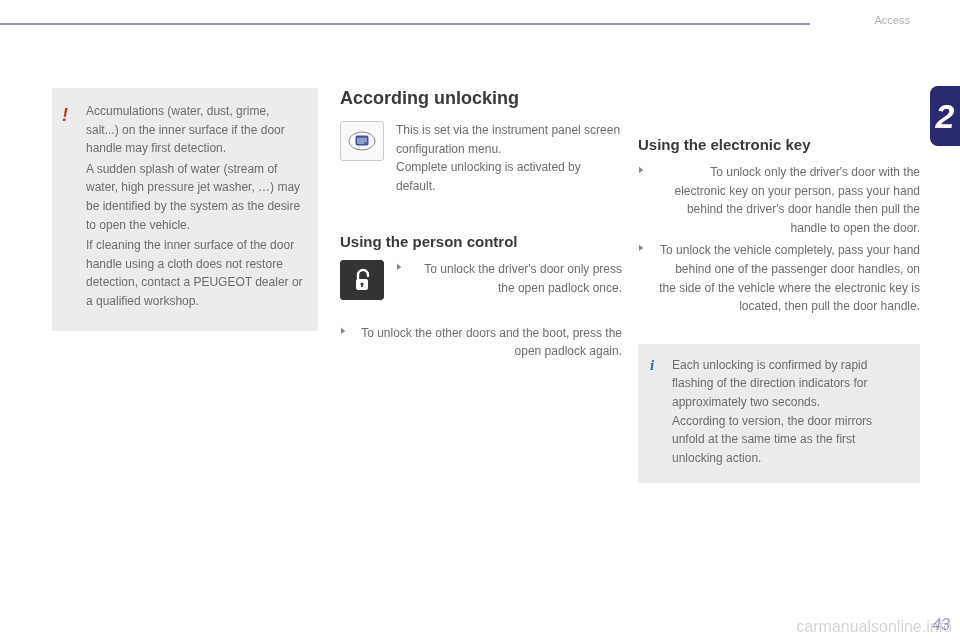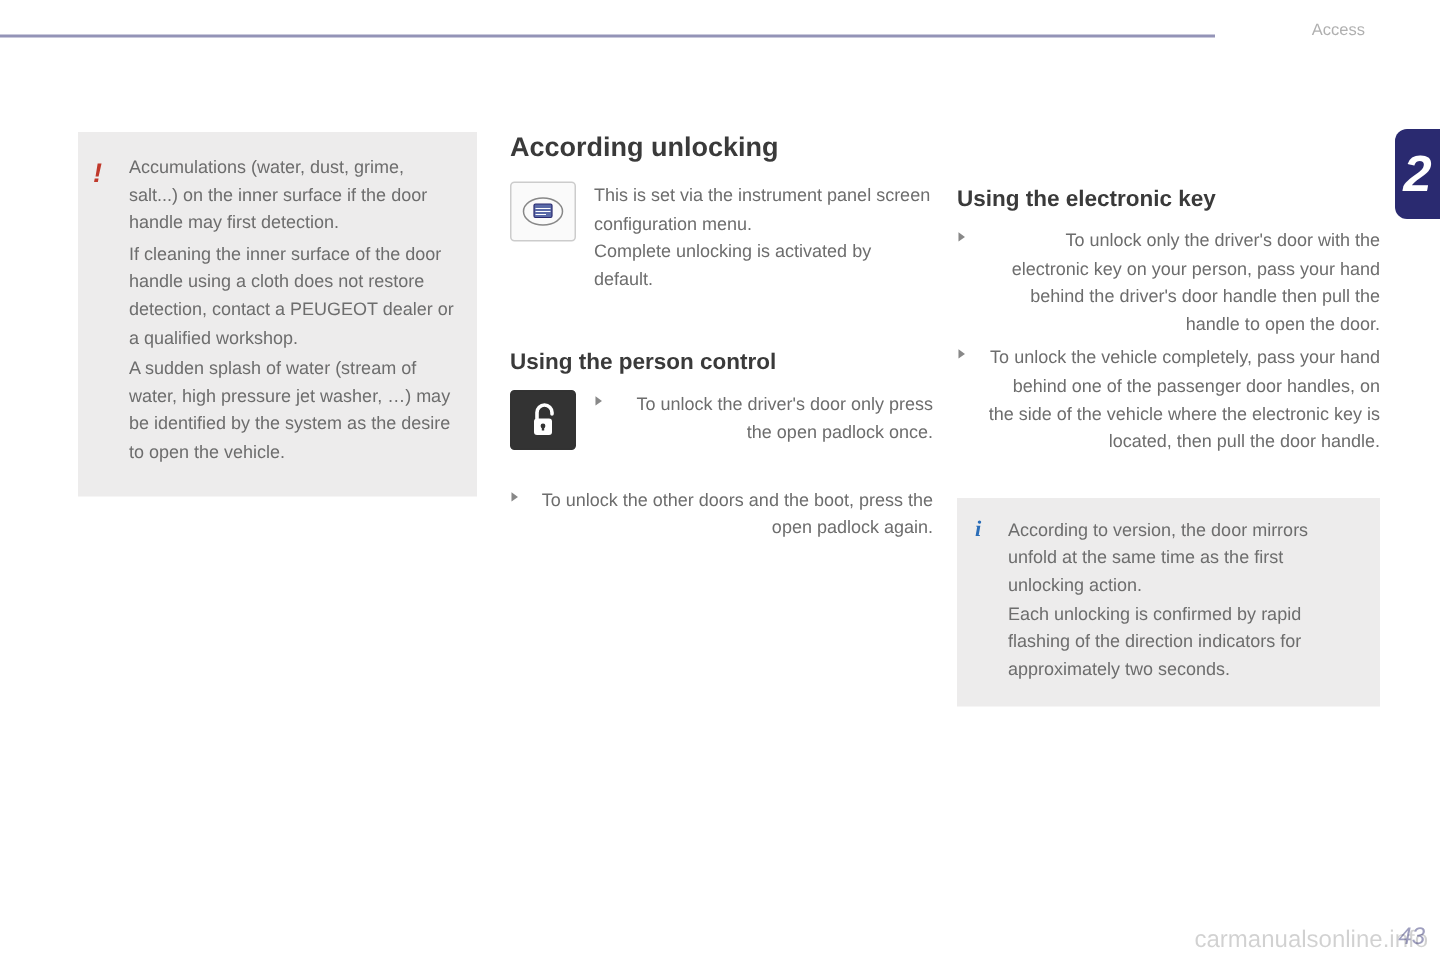--- a/index.html
+++ b/index.html
@@ -19,21 +19,21 @@
 
   .warning-box { background: #edecec; padding: 14px 14px 18px 34px; position: relative; font-size: 12px; line-height: 1.55; color: #6d6d6d; }
   .warning-box .mark { position: absolute; left: 10px; top: 14px; width: 16px; font-size: 18px; font-weight: bold; font-style: italic; color: #c0392b; }
   .warning-box p { margin-bottom: 2px; }
 
   .info-box { background: #edecec; padding: 12px 14px 16px 34px; position: relative; font-size: 12px; line-height: 1.55; color: #6d6d6d; margin-top: 28px; }
   .info-box .mark { position: absolute; left: 12px; top: 10px; color: #2a6db8; font-style: italic; font-weight: bold; font-size: 15px; font-family: Georgia, serif; }
 
   h1 { font-size: 18px; font-weight: bold; color: #3a3a3a; margin-bottom: 12px; }
   h2 { font-size: 15px; font-weight: bold; color: #3a3a3a; margin-bottom: 10px; margin-top: 18px; }
-  .col3 h2 { margin-top: 4px; }
+  .col3 h2 { margin-top: 16px; }
 
   .icon-row { display: flex; gap: 12px; margin-bottom: 6px; }
   .icon-row .txt { font-size: 12px; line-height: 1.55; color: #6d6d6d; flex: 1; }
 
   .icon-box { width: 44px; height: 40px; flex: 0 0 44px; border: 1px solid #ccc; border-radius: 3px; display: flex; align-items: center; justify-content: center; background: #fafafa; }
   .icon-box svg { display: block; }
   .icon-box.dark { background: #333; border-color: #333; }
 
   ul.bullets { list-style: none; font-size: 12px; color: #6d6d6d; line-height: 1.55; }
   ul.bullets li { position: relative; padding-left: 18px; margin-bottom: 4px; text-align: right; }
@@ -50,22 +50,22 @@
   <div class="header-label">Access</div>
 
   <div class="side-tab">
     <span>2</span>
   </div>
 
   <div class="col col1">
     <div class="warning-box">
       <div class="mark">!</div>
       <p>Accumulations (water, dust, grime, salt...) on the inner surface if the door handle may first detection.</p>
+      <p>A sudden splash of water (stream of water, high pressure jet washer, …) may be identified by the system as the desire to open the vehicle.</p>
       <p>If cleaning the inner surface of the door handle using a cloth does not restore detection, contact a PEUGEOT dealer or a qualified workshop.</p>
-      <p>A sudden splash of water (stream of water, high pressure jet washer, …) may be identified by the system as the desire to open the vehicle.</p>
     </div>
   </div>
 
   <div class="col col2">
     <h1>According unlocking</h1>
 
     <div class="icon-row">
       <div class="icon-box">
         <svg width="30" height="22" viewBox="0 0 30 22">
           <ellipse cx="15" cy="11" rx="13" ry="9" fill="none" stroke="#888" stroke-width="1"></ellipse>
@@ -110,21 +110,21 @@
 
   <div class="col col3">
     <h2>Using the electronic key</h2>
     <ul class="bullets">
       <li>To unlock only the driver's door with the electronic key on your person, pass your hand behind the driver's door handle then pull the handle to open the door.</li>
       <li>To unlock the vehicle completely, pass your hand behind one of the passenger door handles, on the side of the vehicle where the electronic key is located, then pull the door handle.</li>
     </ul>
 
     <div class="info-box">
       <div class="mark">i</div>
+      <p>Each unlocking is confirmed by rapid flashing of the direction indicators for approximately two seconds.</p>
       <p>According to version, the door mirrors unfold at the same time as the first unlocking action.</p>
-      <p>Each unlocking is confirmed by rapid flashing of the direction indicators for approximately two seconds.</p>
     </div>
   </div>
 
   <div class="watermark">carmanualsonline.info</div>
   <div class="pagenum">43</div>
 
 </div>
 
 </body></html>

